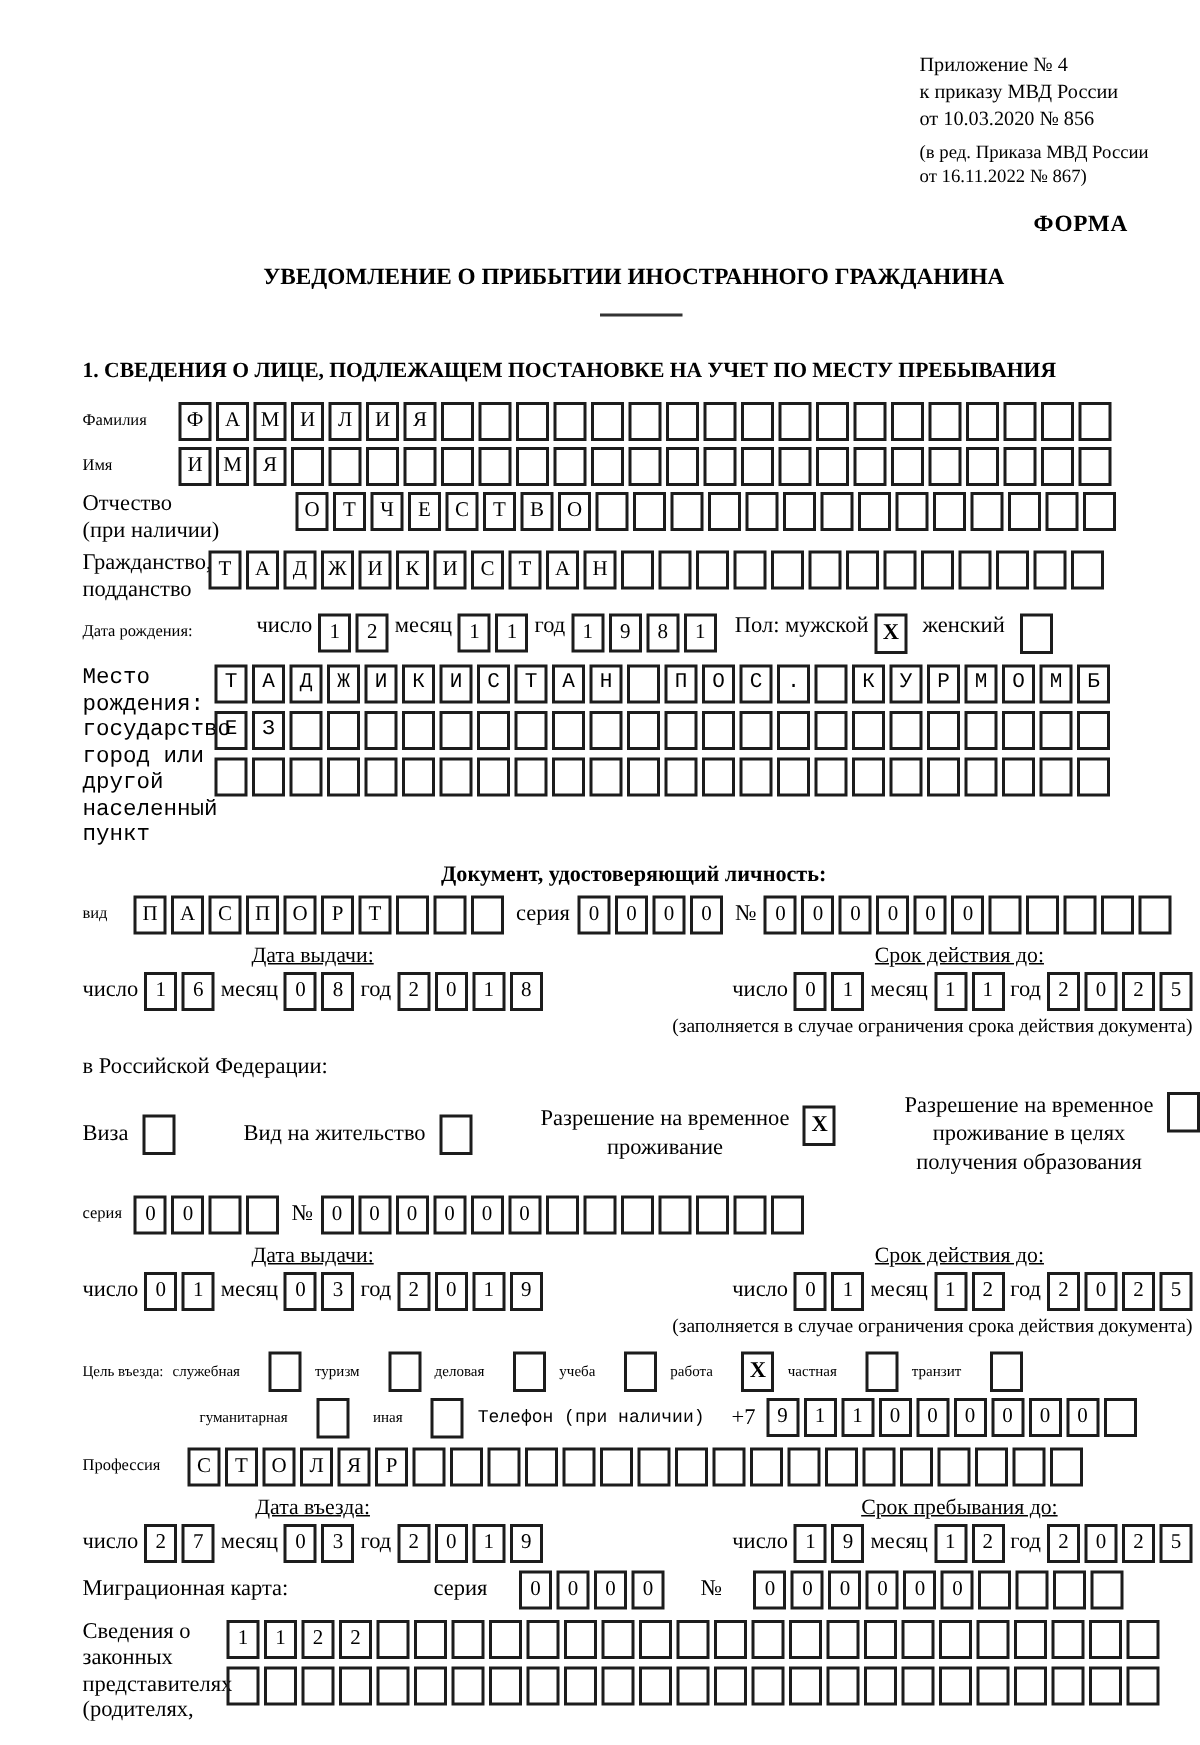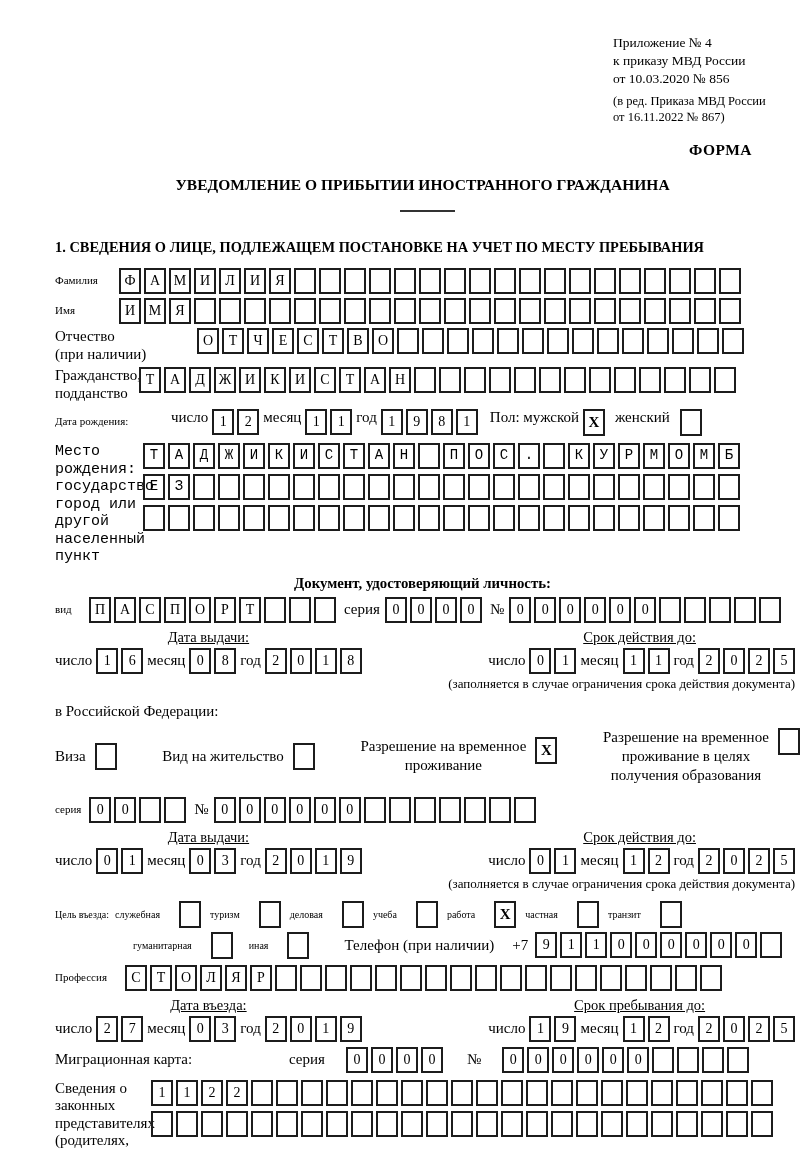--- a/index.html
+++ b/index.html
@@ -36,21 +36,21 @@
 
   .intro{font-size:15px;line-height:23px;margin-top:8px;}
   .res-row{display:flex;justify-content:space-between;align-items:center;margin-top:5px;width:745px;}
   .opt{display:flex;align-items:flex-start;gap:9px;}
   .opt-lines{font-size:15px;line-height:19px;text-align:center;}
 
   .purpose{display:flex;align-items:center;margin-top:9px;}
   .popt{display:flex;align-items:center;margin-right:9px;gap:19px;}
   .plabel{font-size:10px;white-space:nowrap;}
   .purpose2{display:flex;align-items:center;margin-top:4px;margin-left:78px;}
-  .phone-lbl{font-size:15px;margin-left:26px;}
+  .phone-lbl{font-size:12px;font-family:Liberation Mono, monospace;}
   .phone-pre{font-size:15px;margin:0 7px 0 18px;}
 
   .mig{display:flex;align-items:center;margin-top:5px;gap:16px;}
   .mig-lbl{font-size:15px;width:158px;flex-shrink:0;}
   .reps{display:flex;margin-top:7px;}
   .reps-label{width:96px;font-size:15px;line-height:17.5px;flex-shrink:0;}
 </style>
 </head>
 <body>
 

